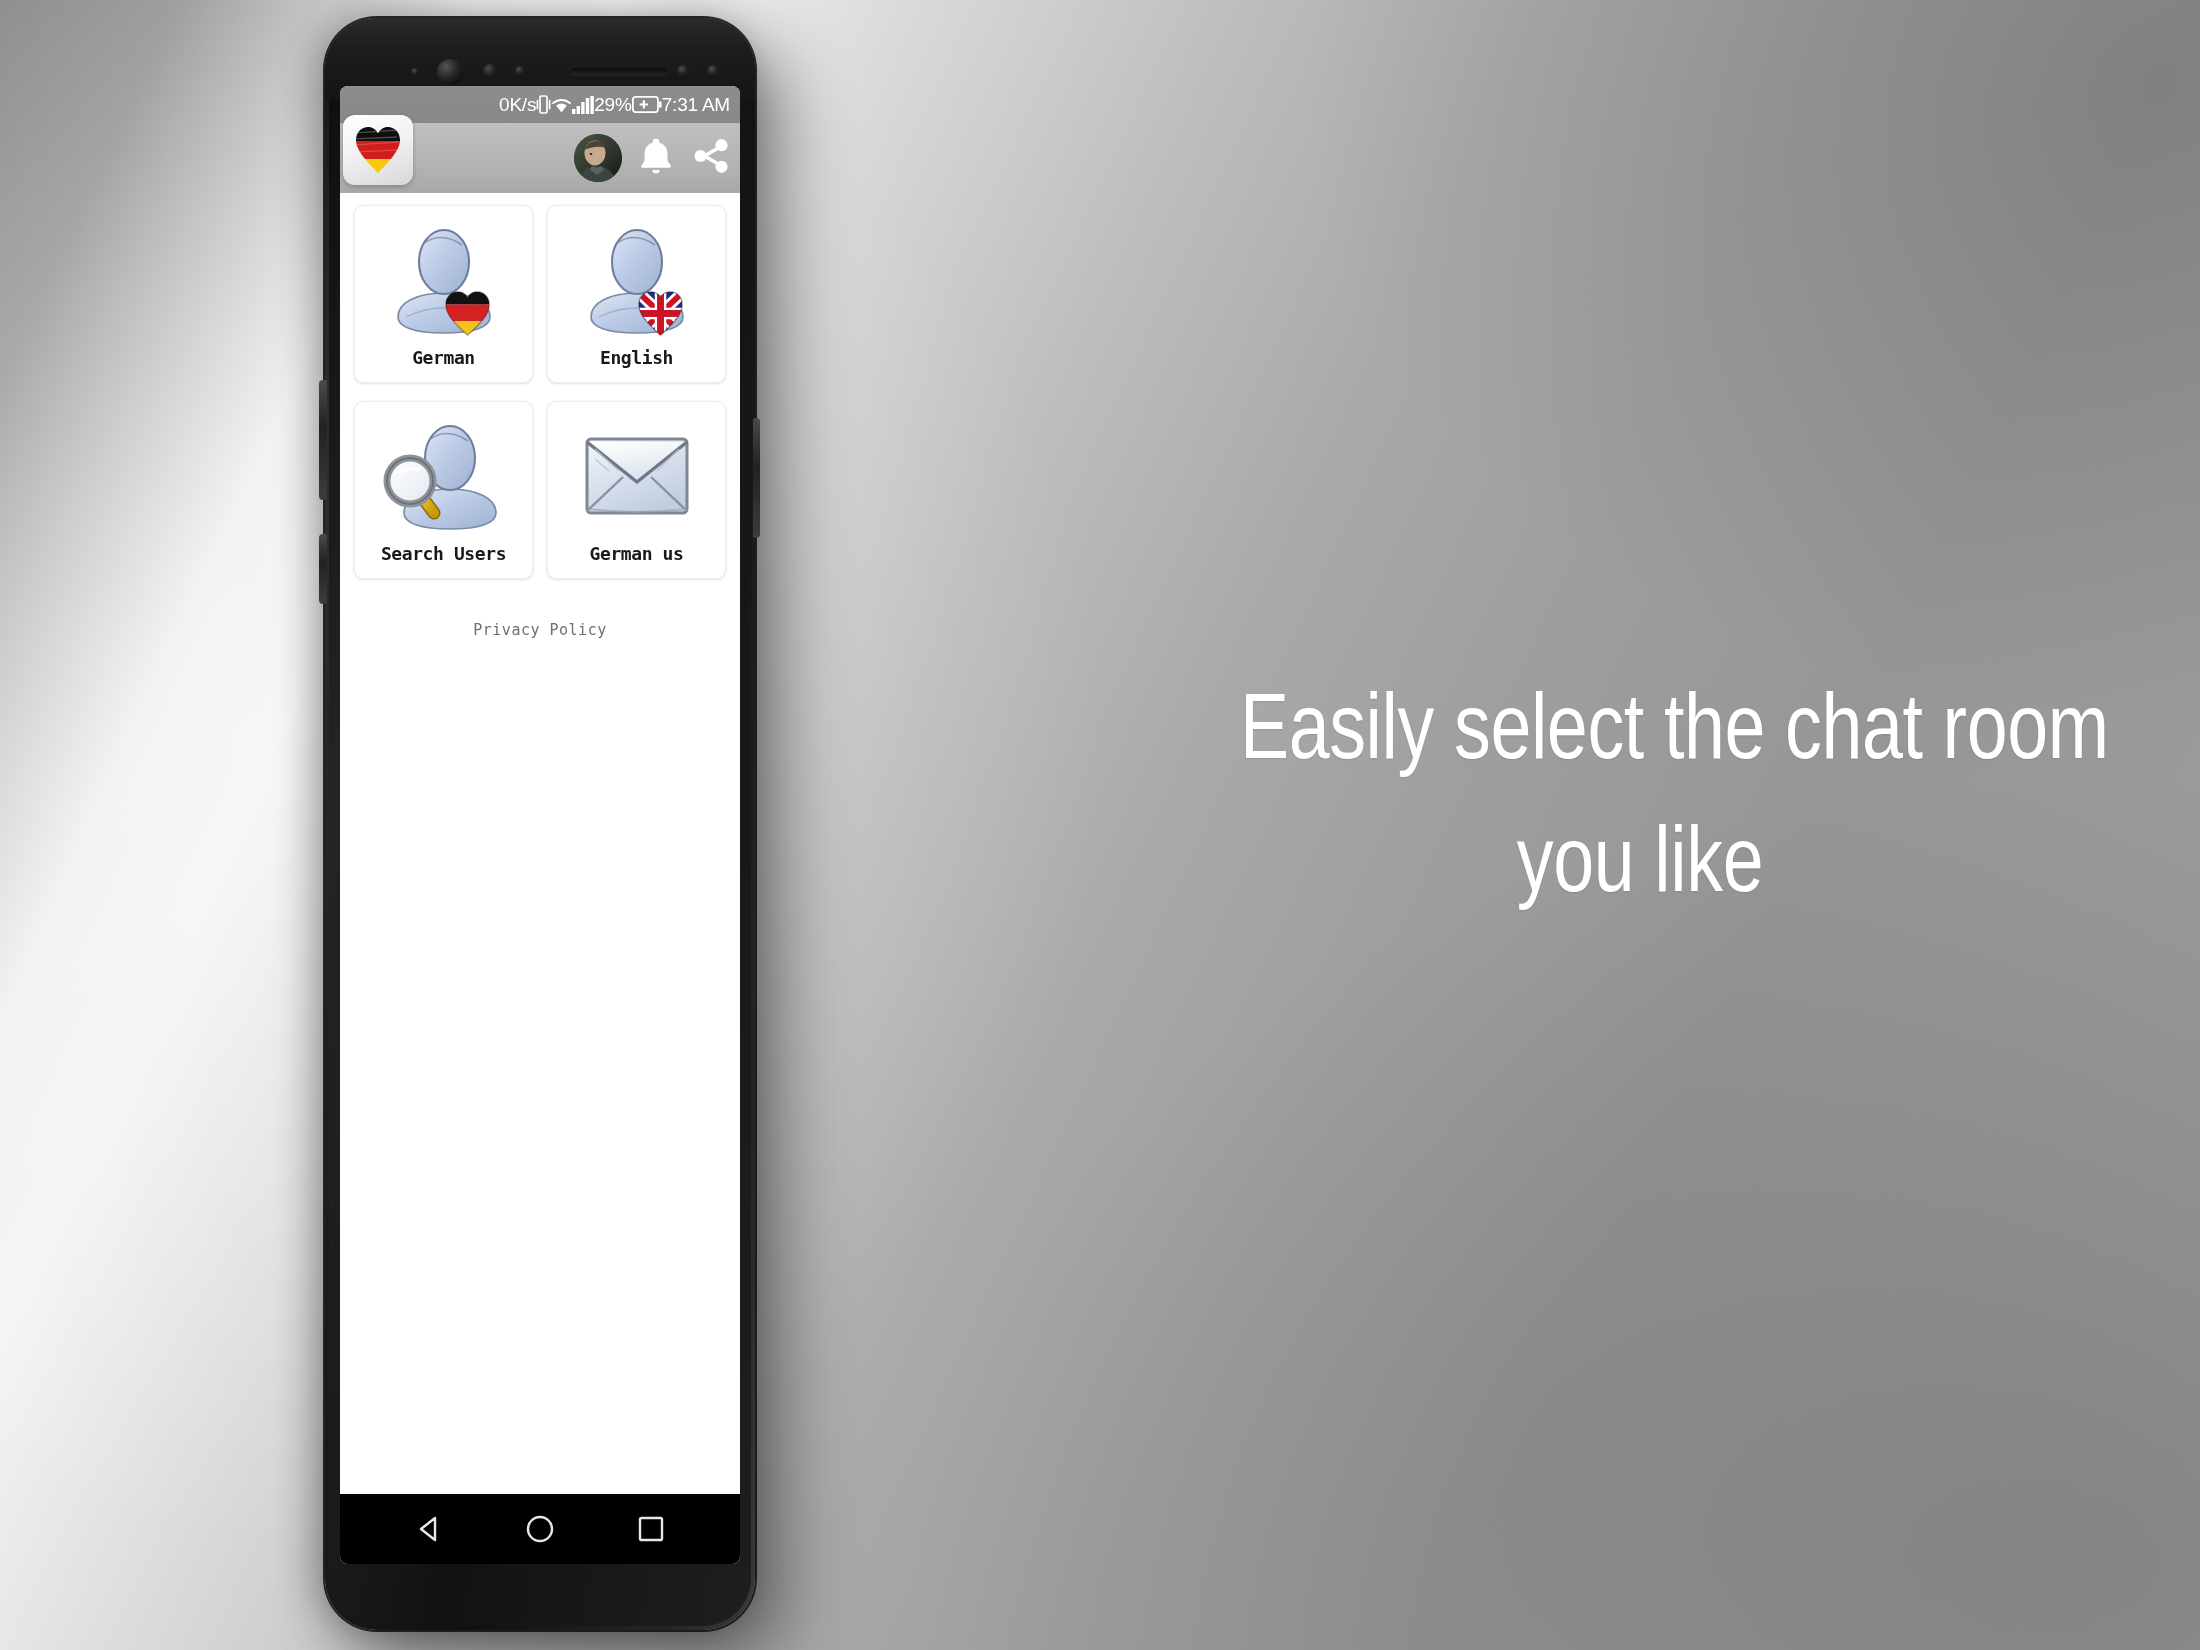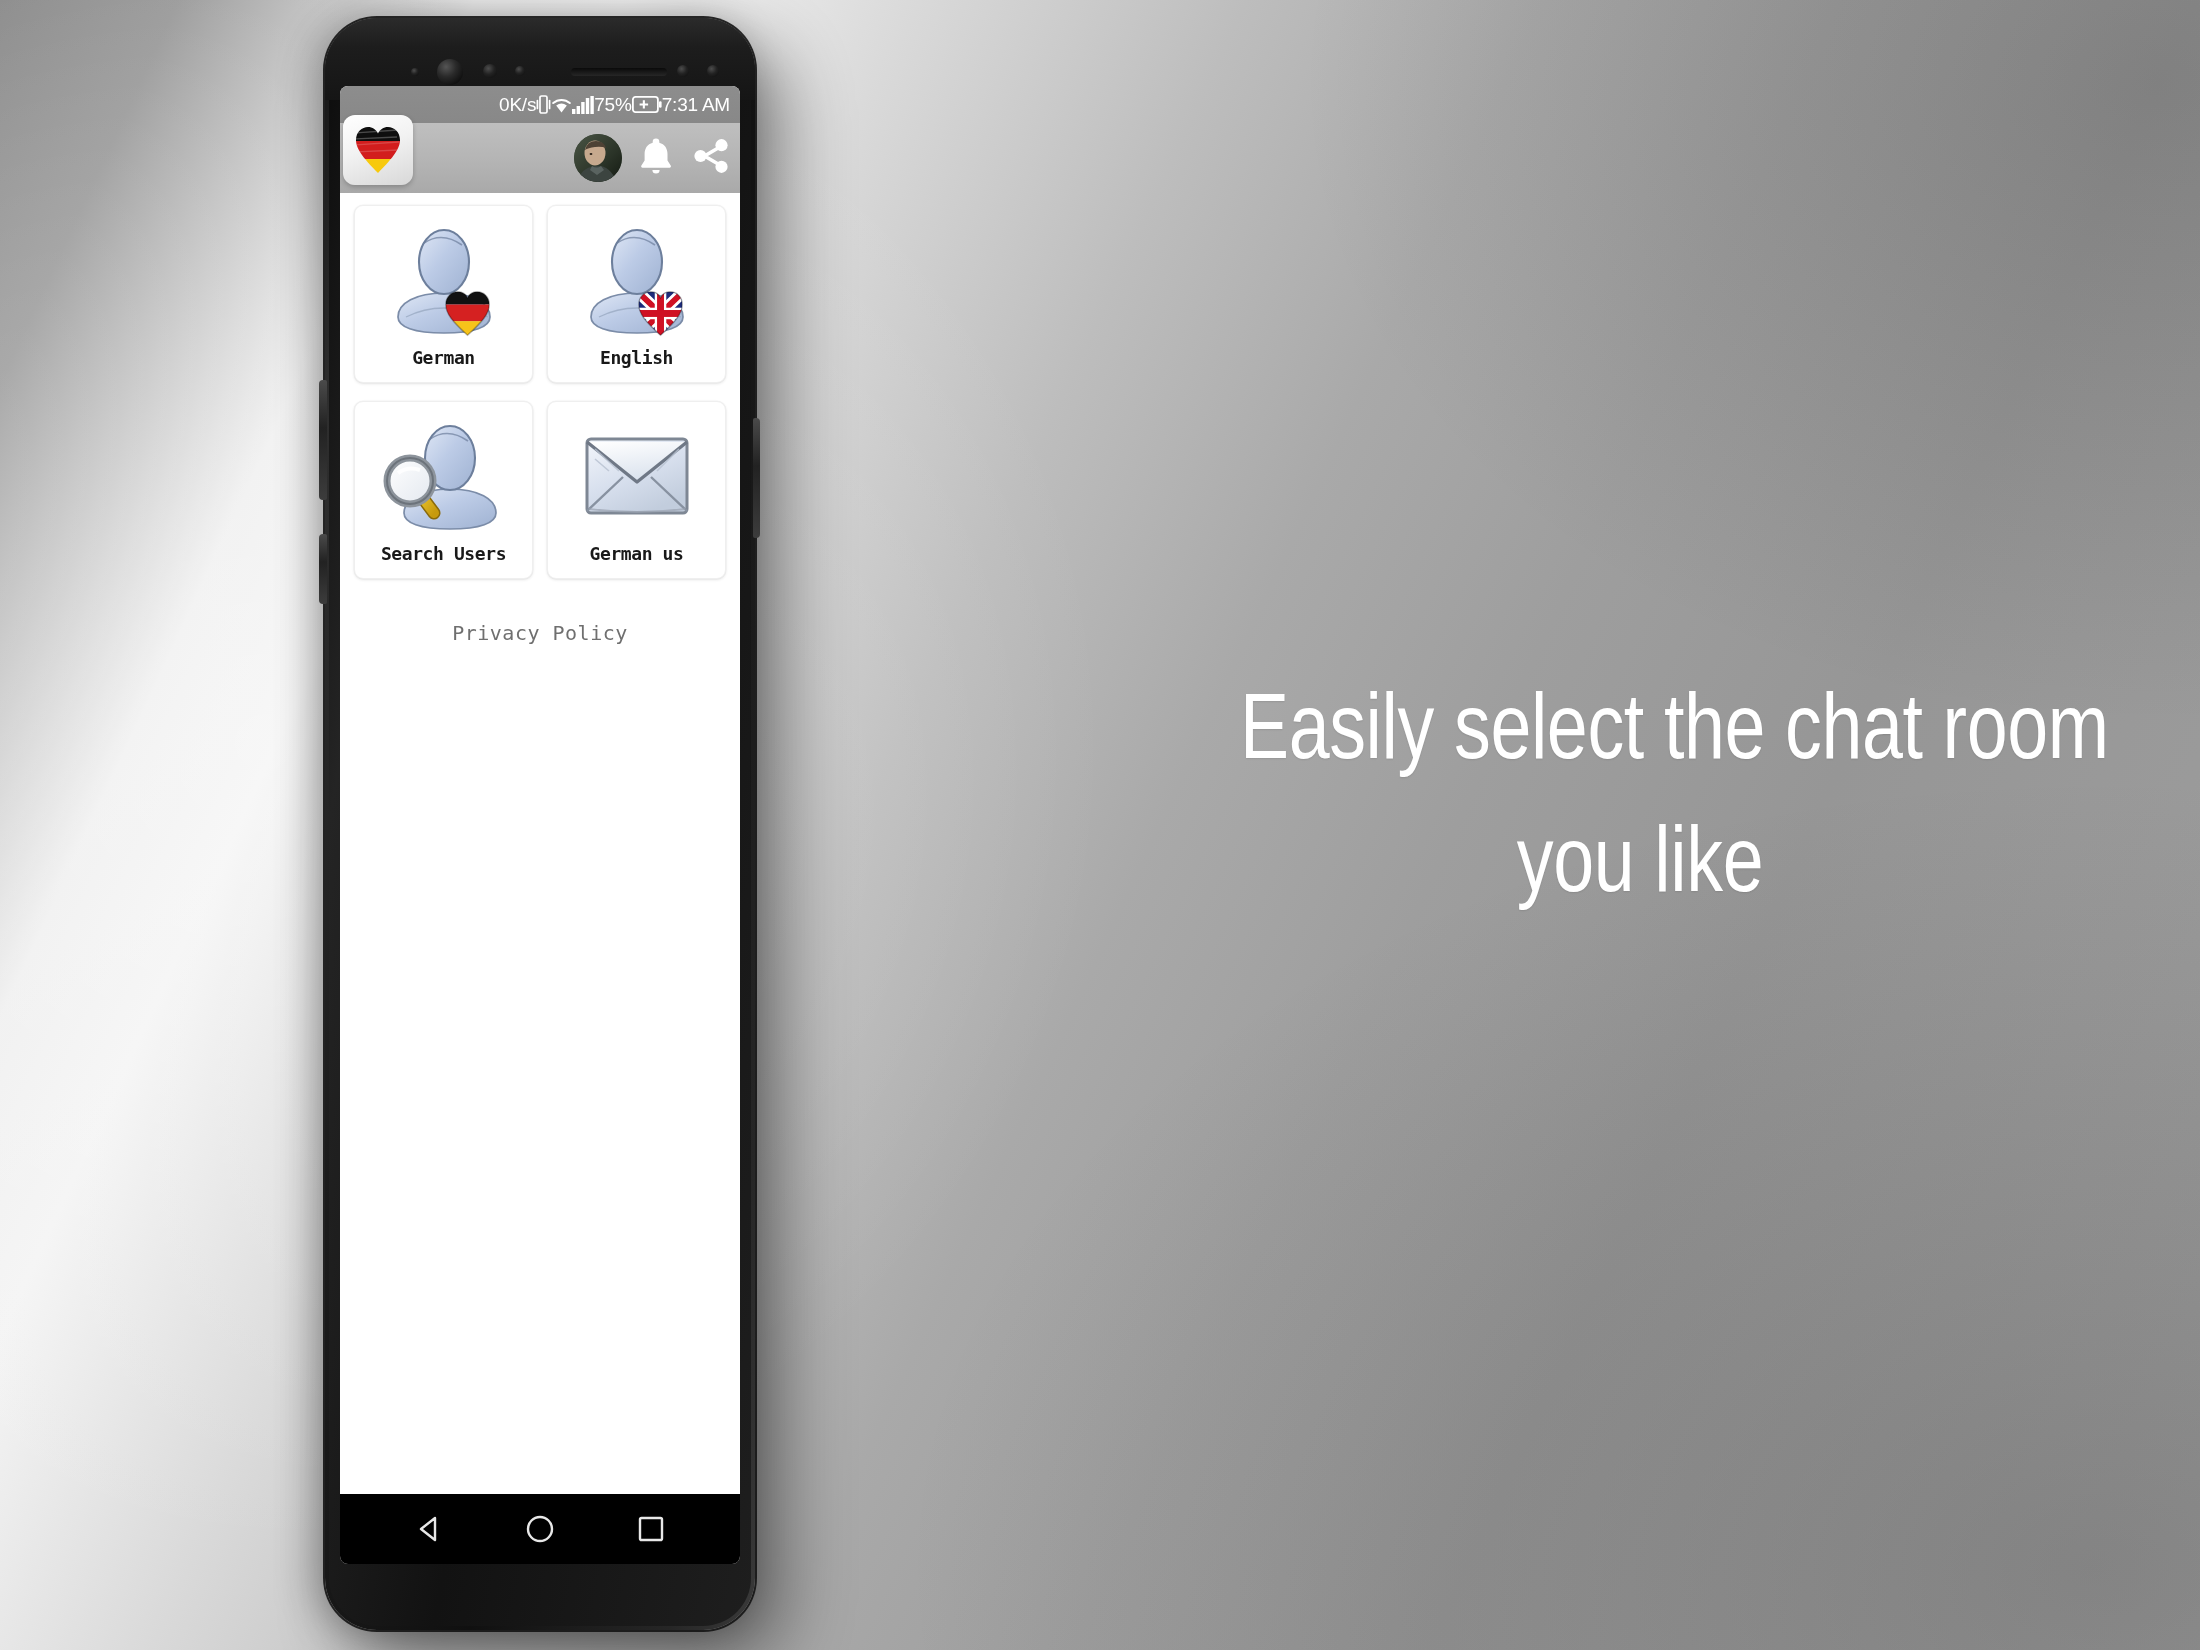--- a/index.html
+++ b/index.html
@@ -215,21 +215,21 @@
     font-size: 18px;
     color: #191919;
     padding-bottom: 14px;
     letter-spacing: -0.4px;
     white-space: nowrap;
   }
   #privacy-policy {
     text-align: center;
     margin-top: 42px;
     font-family: "DejaVu Sans Mono", "Liberation Mono", monospace;
-    font-size: 20px;
+    font-size: 15px;
     color: #6f6f6f;
     letter-spacing: 0.5px;
   }
 
   
   #nav-bar {
     flex: 0 0 70px;
     height: 70px;
     background: #000000;
     display: flex;
@@ -299,21 +299,21 @@
       </span>
       <span class="sb-icon">
         <svg width="22" height="18" viewBox="0 0 22 18">
           <rect x="0" y="13" width="3.4" height="5" fill="#fff"></rect>
           <rect x="4.6" y="10" width="3.4" height="8" fill="#fff"></rect>
           <rect x="9.2" y="6" width="3.4" height="12" fill="#fff"></rect>
           <rect x="13.8" y="2" width="3.4" height="16" fill="#fff"></rect>
           <rect x="18.4" y="0" width="3.4" height="18" fill="#fff"></rect>
         </svg>
       </span>
-      <span class="txt">75%</span>
+      <span class="txt">29%</span>
       <span class="sb-icon">
         <svg width="30" height="17" viewBox="0 0 30 17">
           <rect x="0.9" y="0.9" width="25" height="15.2" rx="2.6" fill="none" stroke="#fff" stroke-width="1.8"></rect>
           <rect x="27" y="5.2" width="2.6" height="6.6" rx="1.2" fill="#fff"></rect>
           <path d="M12.9 4.3 h0 v3.1 h3.2 v2.1 h-3.2 v3.1 h-2.1 v-3.1 h-3.2 v-2.1 h3.2 v-3.1 z" fill="#fff"></path>
         </svg>
       </span>
       <span class="txt">7:31 AM</span>
     </div>
 

